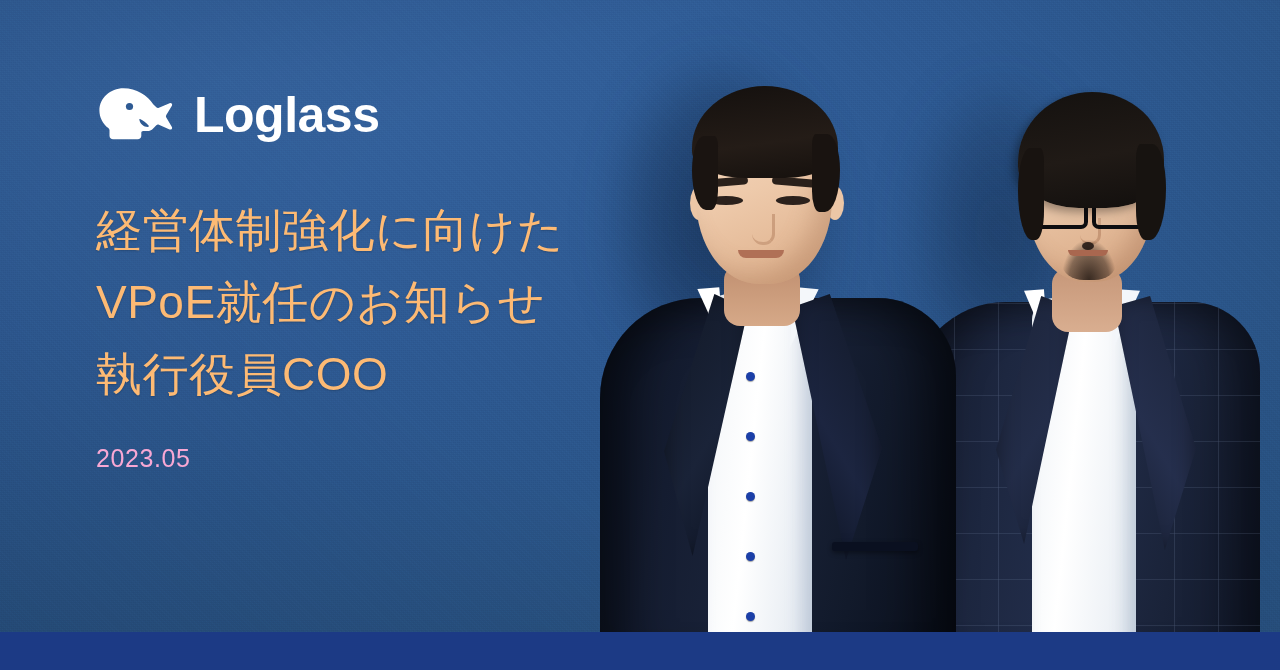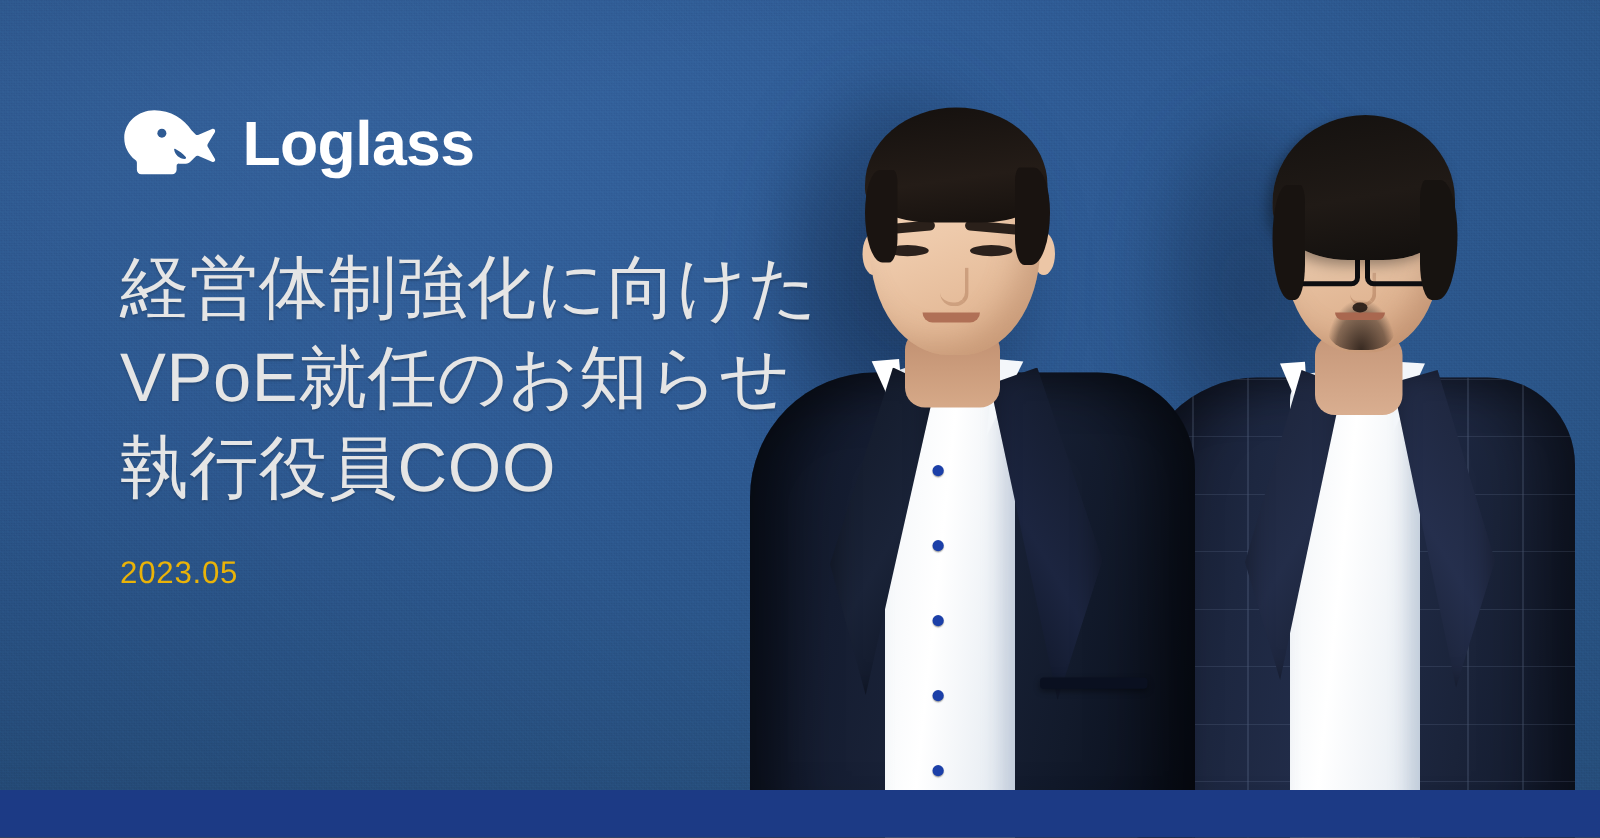--- a/index.html
+++ b/index.html
@@ -89,36 +89,36 @@
     font-size: 50px;
     font-weight: 700;
     letter-spacing: -0.5px;
     line-height: 1;
     color: #ffffff;
     white-space: nowrap;
   }
 
   .headline {
     margin-top: 48px;
-    font-size: 55px;
+    font-size: 46px;
     font-weight: 500;
     line-height: 72px;
     letter-spacing: .5px;
-    color: #e5e5e5;
+    color: #fdba74;
     white-space: nowrap;
     text-shadow: 0 1px 2px rgba(0,0,0,.18);
   }
   .headline .hl-line { display: block; }
 
   .date {
     margin-top: 34px;
     font-size: 25px;
     font-weight: 400;
     letter-spacing: .6px;
-    color: #eab308;
+    color: #f9a8d4;
   }
 
   
   .people { position: absolute; inset: 0; z-index: 5; }
 
   .person { position: absolute; }
 
   
   .p2 { left: 900px; top: 40px; width: 380px; height: 630px; }
 

